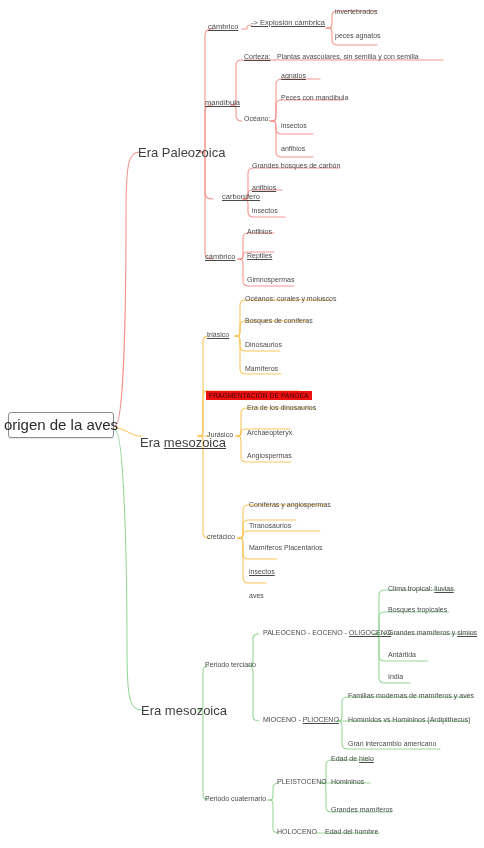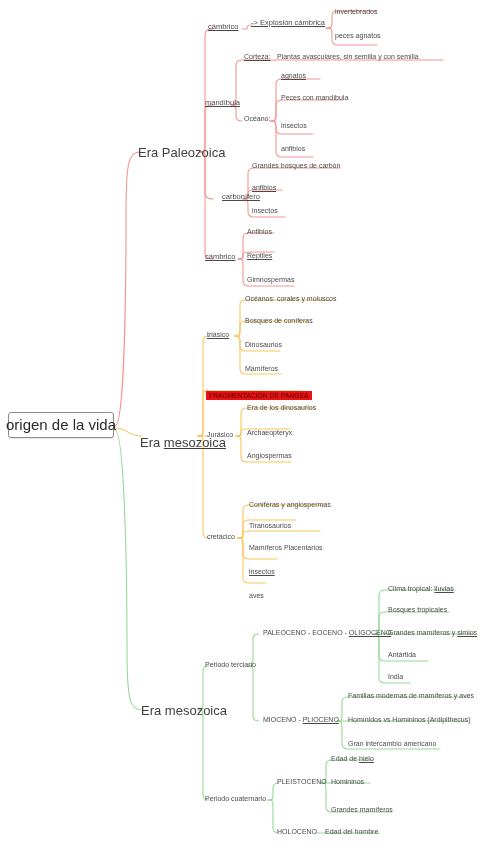--- a/index.html
+++ b/index.html
@@ -146,21 +146,21 @@
 
       <path d="M321,783 C325,783 326,783 326,777 L326,765 C326,761 328,760 332,760 L373,760"></path>
       <path d="M321,783 C325,783 326,783 326,783 L326,783 C326,783 328,783 332,783 L370,783"></path>
       <path d="M321,783 C325,783 326,783 326,790 L326,807 C326,811 328,812 332,812 L392,812"></path>
 
       <path d="M316,833 L379,833"></path>
     </g>
   </svg>
 
   <div class="node root">
-    <span>origen de la vida</span>
+    <span>origen de la aves</span>
   </div>
 
   <div class="node lvl1" style="left:138px;top:146px;">
     <span>Era Paleozoica</span>
   </div>
 
   <div class="node lvl2" style="left:208px;top:23px;">
     <span>cámbrico</span>
   </div>
   <div class="node lvl2" style="left:251px;top:19px;">

